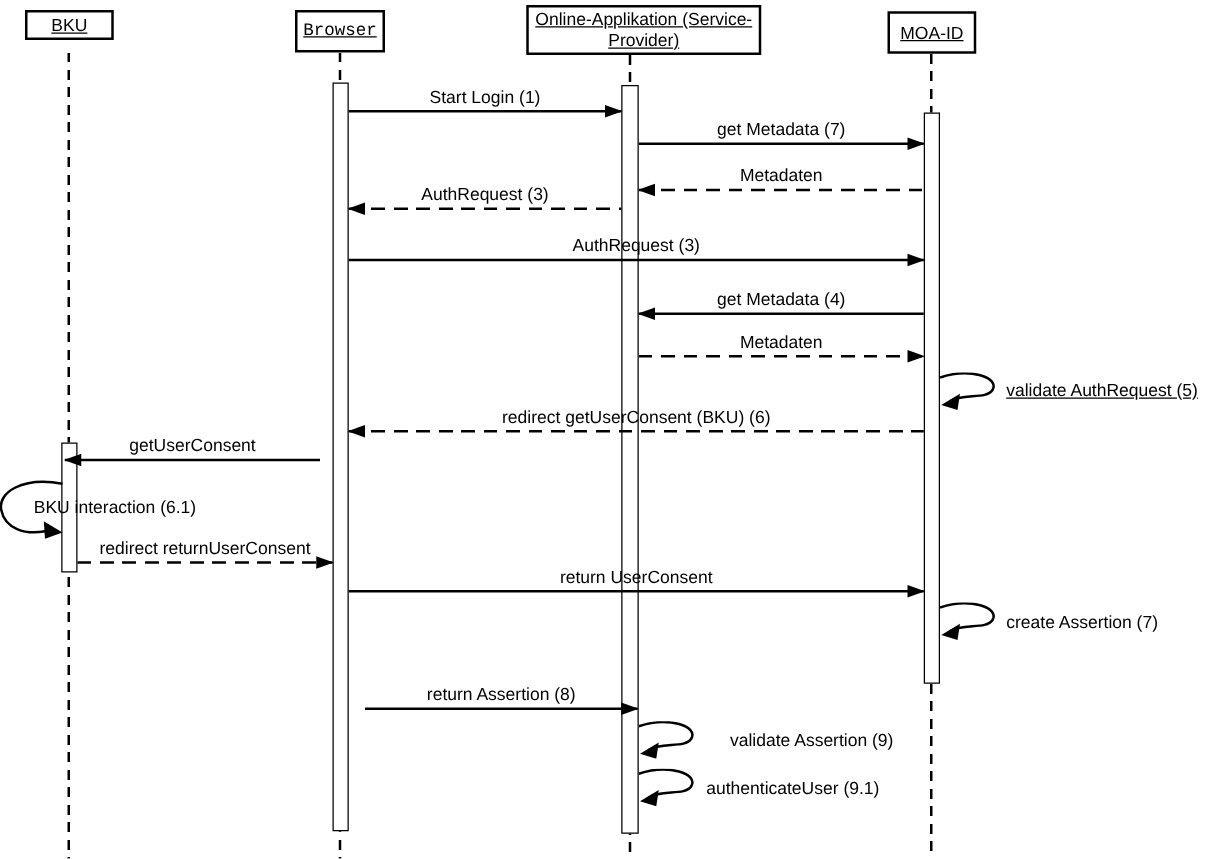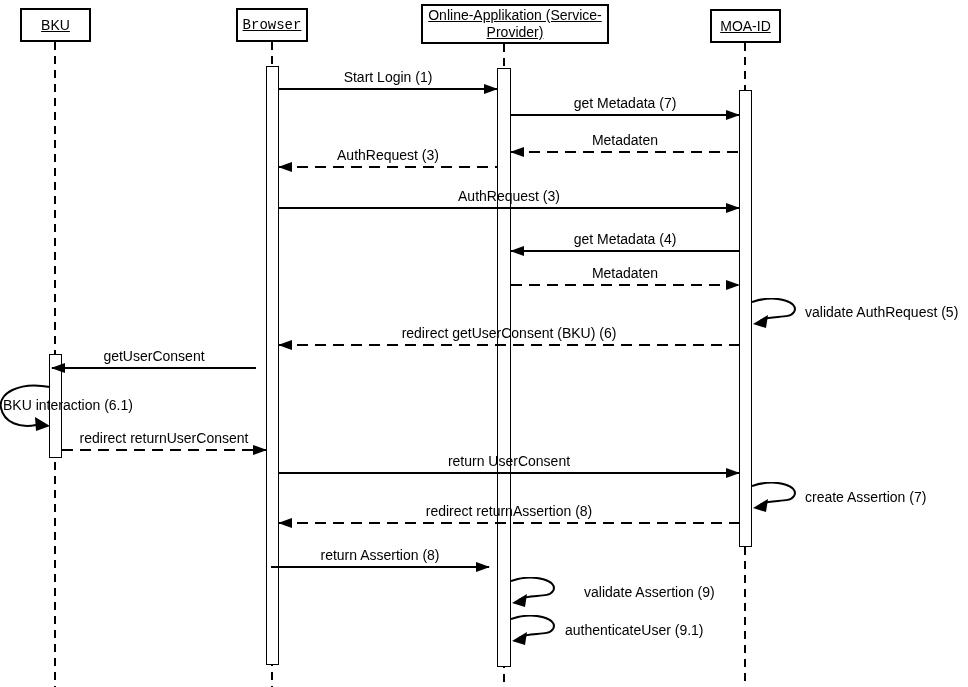--- a/index.html
+++ b/index.html
@@ -51,21 +51,21 @@
   <div class="lifeline" style="left:54px;top:42px;height:645px;"></div>
   <div class="lifeline" style="left:271px;top:42px;height:645px;"></div>
   <div class="lifeline" style="left:503px;top:44px;height:643px;"></div>
   <div class="lifeline" style="left:744px;top:43px;height:644px;"></div>
 
   <div class="activation" style="left:266px;top:66px;width:13px;height:599px;"></div>
   <div class="activation" style="left:497px;top:68px;width:14px;height:599px;"></div>
   <div class="activation" style="left:739px;top:90px;width:13px;height:457px;"></div>
   <div class="activation" style="left:49px;top:354px;width:13px;height:104px;"></div>
 
-  <div class="actor" style="left:20px;top:8px;width:71px;height:34px;">
+  <div class="actor" style="left:20px;top:8px;width:71px;height:24px;">
     <span class="alabel">BKU</span>
   </div>
   <div class="actor" style="left:236px;top:8px;width:72px;height:34px;font-family:Liberation Mono, monospace;">
     <span class="alabel">Browser</span>
   </div>
   <div class="actor" style="left:421px;top:4px;width:188px;height:40px;">
     <span class="alabel">Online-Applikation (Service-Provider)</span>
   </div>
   <div class="actor" style="left:710px;top:9px;width:71px;height:34px;">
     <span class="alabel">MOA-ID</span>
@@ -130,43 +130,38 @@
     <div class="line line-solid"></div>
     <div class="ah ah-r"></div>
   </div>
 
   <div class="msg" style="left:62px;top:429px;width:204px;">
     <span class="lbl">redirect returnUserConsent</span>
     <div class="line line-dashed"></div>
     <div class="ah ah-r"></div>
   </div>
 
-  <div class="msg" style="left:279px;top:502px;width:460px;">
-    <span class="lbl">redirect returnAssertion (8)</span>
-    <div class="line line-dashed"></div>
-    <div class="ah ah-l"></div>
-  </div>
 
-  <div class="msg" style="left:271px;top:546px;width:218px;">
+  <div class="msg" style="left:292px;top:546px;width:218px;">
     <span class="lbl">return Assertion (8)</span>
     <div class="line line-solid"></div>
     <div class="ah ah-r"></div>
   </div>
 
   <svg class="loop" style="left:752px;top:298px;" width="50" height="30" viewBox="0 0 50 30">
     <path d="M 0,4 C 24,-4 48,4 42,14 C 37,22 18,16 8,23" fill="none" stroke="#000" stroke-width="2"></path>
     <polygon points="1,26 16,17 14,30" fill="#000"></polygon>
   </svg>
-  <span class="looplbl" style="left:805px;top:303px;">validate AuthRequest (5)</span>
+  <span class="looplbl" style="left:805px;top:303px;text-decoration:underline;">validate AuthRequest (5)</span>
 
   <svg class="loop" style="left:0px;top:384px;" width="52" height="48" viewBox="0 0 52 48">
     <path d="M 50,3 C 18,-3 -2,10 1,24 C 4,39 20,44 36,41" fill="none" stroke="#000" stroke-width="2"></path>
     <polygon points="50,42 35,33 36,47" fill="#000"></polygon>
   </svg>
-  <span class="looplbl" style="left:3px;top:396px;">BKU interaction (6.1)</span>
+  <span class="looplbl" style="left:3px;top:396px;padding-left:24px;">BKU interaction (6.1)</span>
 
   <svg class="loop" style="left:752px;top:482px;" width="50" height="30" viewBox="0 0 50 30">
     <path d="M 0,4 C 24,-4 48,4 42,14 C 37,22 18,16 8,23" fill="none" stroke="#000" stroke-width="2"></path>
     <polygon points="1,26 16,17 14,30" fill="#000"></polygon>
   </svg>
   <span class="looplbl" style="left:805px;top:488px;text-align:right;">create Assertion (7)</span>
 
   <svg class="loop" style="left:511px;top:577px;" width="50" height="30" viewBox="0 0 50 30">
     <path d="M 0,4 C 24,-4 48,4 42,14 C 37,22 18,16 8,23" fill="none" stroke="#000" stroke-width="2"></path>
     <polygon points="1,26 16,17 14,30" fill="#000"></polygon>

